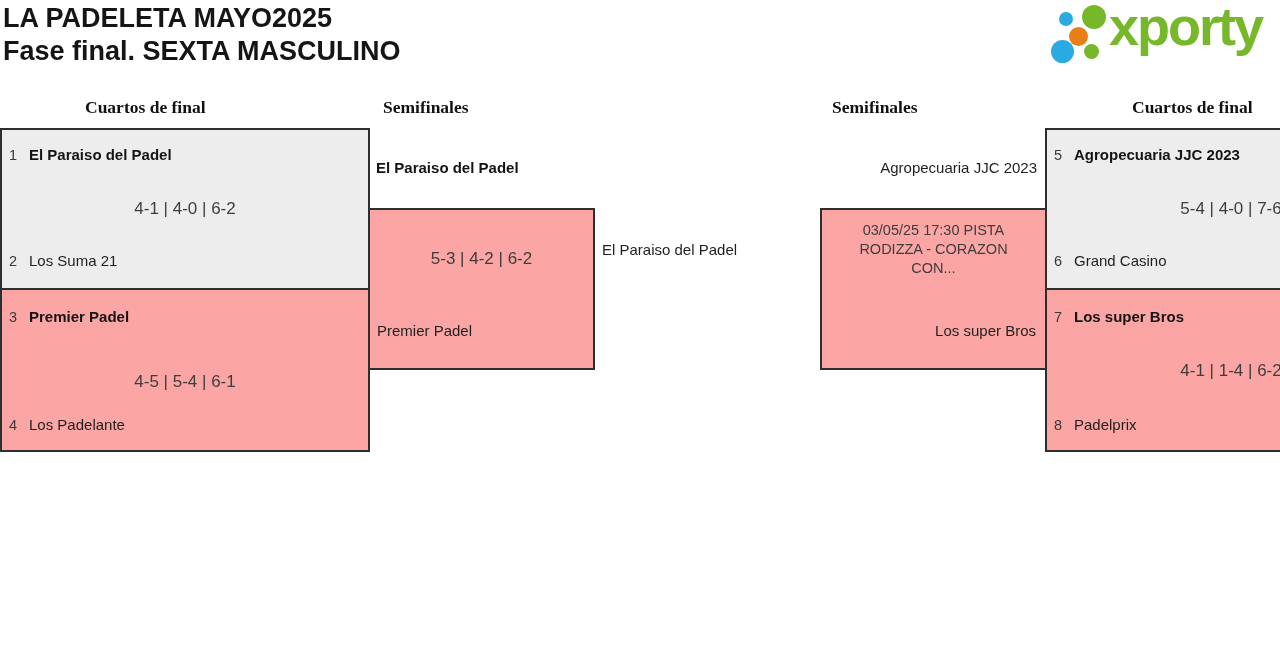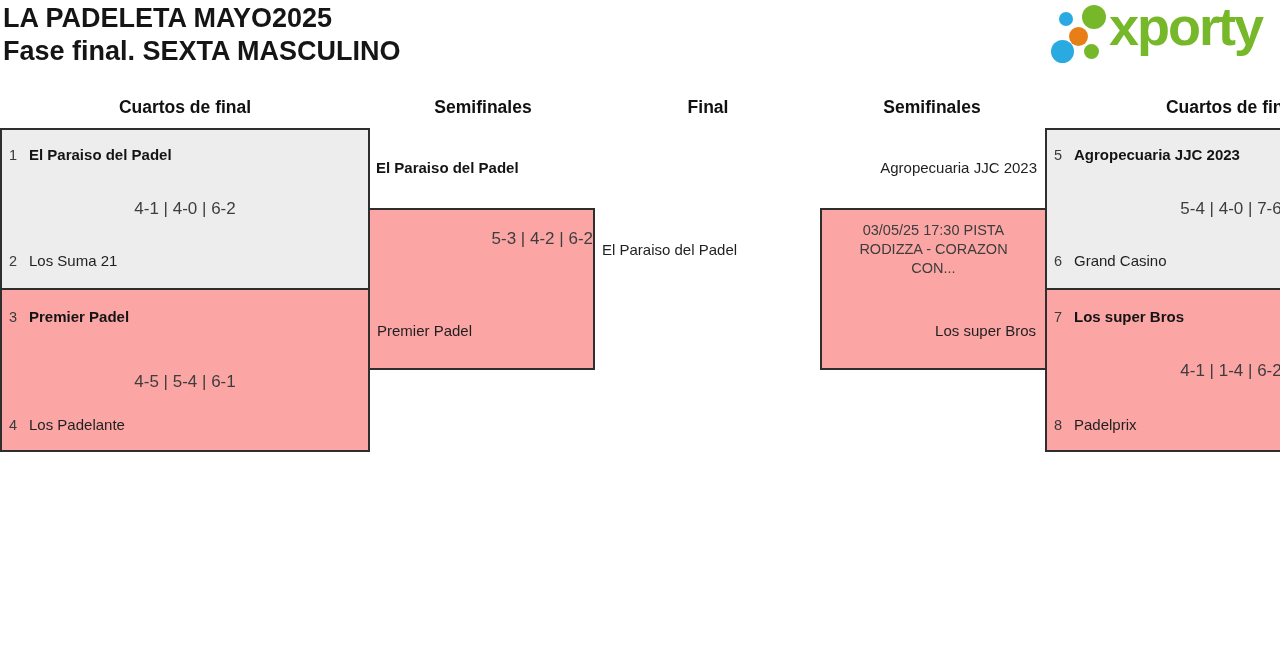--- a/index.html
+++ b/index.html
@@ -10,32 +10,32 @@
   
   .title{position:absolute;left:3px;top:2px;font-size:27px;font-weight:700;line-height:33px;color:#151515;letter-spacing:0;}
   
   .logo{position:absolute;left:1045px;top:0;width:235px;height:75px;}
   .dot{position:absolute;border-radius:50%;}
   .logo-text{
     position:absolute;left:64px;top:-14px;font-size:54px;font-weight:700;
     color:#76b82a;letter-spacing:-2px;line-height:80px;
   }
   
-  .round-h{position:absolute;top:97px;width:200px;text-align:center;font-size:17.5px;font-weight:700;color:#111;line-height:20px;}
+  .round-h{position:absolute;top:97px;width:200px;font-size:17.5px;font-weight:700;color:#111;line-height:20px;font-family:Liberation Serif, serif;}
   
   .match{position:absolute;box-sizing:border-box;border:2px solid #2e2e2e;background:#fca5a5;}
   .match.shaded{background:#ededed;}
   .row{position:absolute;left:0;right:0;display:flex;align-items:baseline;padding:0 9px 0 7px;font-size:15px;line-height:18px;}
   .row.r1{top:16px;}
   .row.r2{top:122px;}
   .seed{width:20px;flex:0 0 20px;font-size:14.5px;color:#3a3a3a;font-weight:400;}
   .tname{color:#1f1f1f;font-weight:400;white-space:nowrap;}
   .tname.winner{font-weight:700;color:#141414;}
   .score{position:absolute;left:0;right:0;top:70px;text-align:center;font-size:17px;color:#3d3d3d;line-height:18px;}
-  .score.sf{top:20px;text-align:right;}
+  .score.sf{top:40px;}
   .schedule{position:absolute;left:0;right:0;top:11px;margin:0 auto;width:186px;text-align:center;font-size:14.5px;line-height:19px;color:#3d3d3d;}
   .sf-team2{position:absolute;left:0;right:0;top:112px;padding:0 9px 0 7px;font-size:15px;line-height:18px;color:#1f1f1f;}
   .sf-team2.right{text-align:right;}
   
   .adv{position:absolute;font-size:15px;line-height:18px;color:#1f1f1f;white-space:nowrap;}
   .adv.winner{font-weight:700;color:#141414;}
   .adv.right{text-align:right;}
 </style>
 </head>
 <body>
@@ -51,21 +51,20 @@
     <span class="dot" style="left:14px;top:12px;width:14px;height:14px;background:#29abe2;"></span>
     <span class="dot" style="left:37px;top:5px;width:24px;height:24px;background:#76b82a;"></span>
     <span class="dot" style="left:24px;top:27px;width:19px;height:19px;background:#e87e16;"></span>
     <span class="dot" style="left:6px;top:40px;width:23px;height:23px;background:#29abe2;"></span>
     <span class="dot" style="left:39px;top:44px;width:15px;height:15px;background:#76b82a;"></span>
     <span class="logo-text">xporty</span>
   </div>
 
   <div class="round-h" style="left:85px;">Cuartos de final</div>
   <div class="round-h" style="left:383px;">Semifinales</div>
-  <div class="round-h" style="left:608px;">Final</div>
   <div class="round-h" style="left:832px;">Semifinales</div>
   <div class="round-h" style="left:1132px;">Cuartos de final</div>
 
   <div class="match shaded" style="left:0;top:128px;width:370px;height:162px;">
     <div class="row r1">
       <span class="seed">1</span>
       <span class="tname winner">El Paraiso del Padel</span>
     </div>
     <div class="score">4-1 | 4-0 | 6-2</div>
     <div class="row r2">

